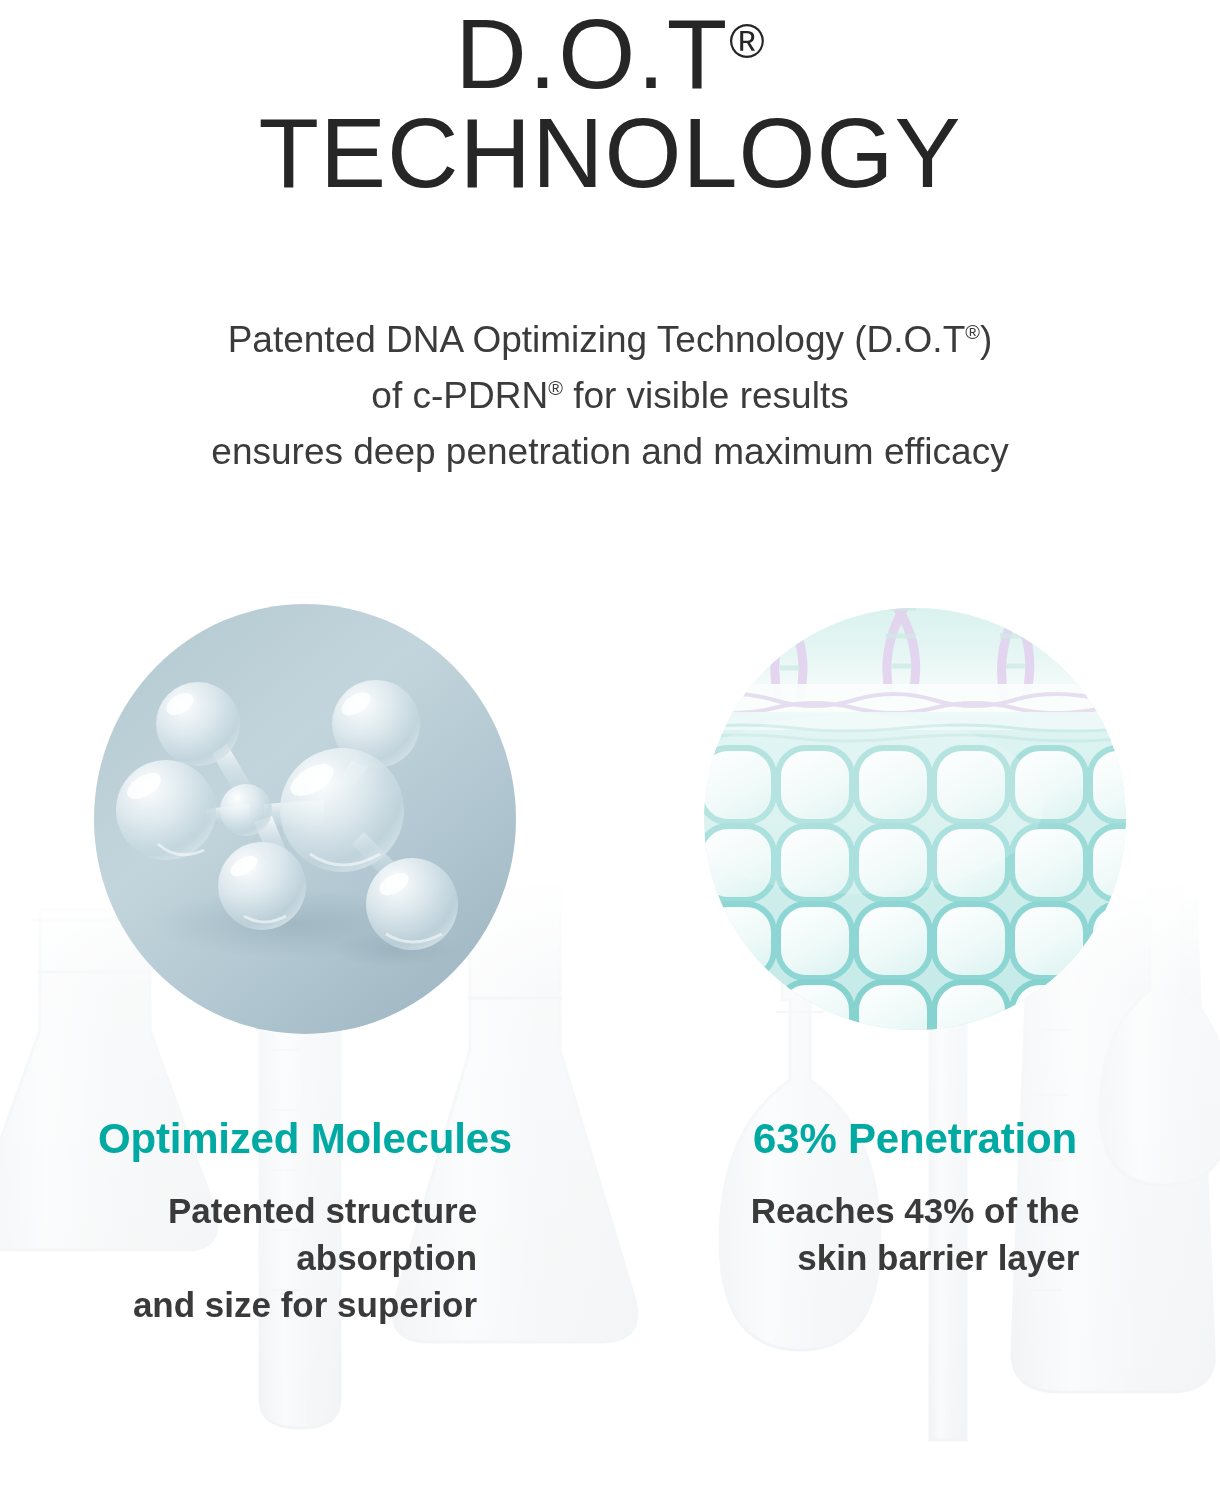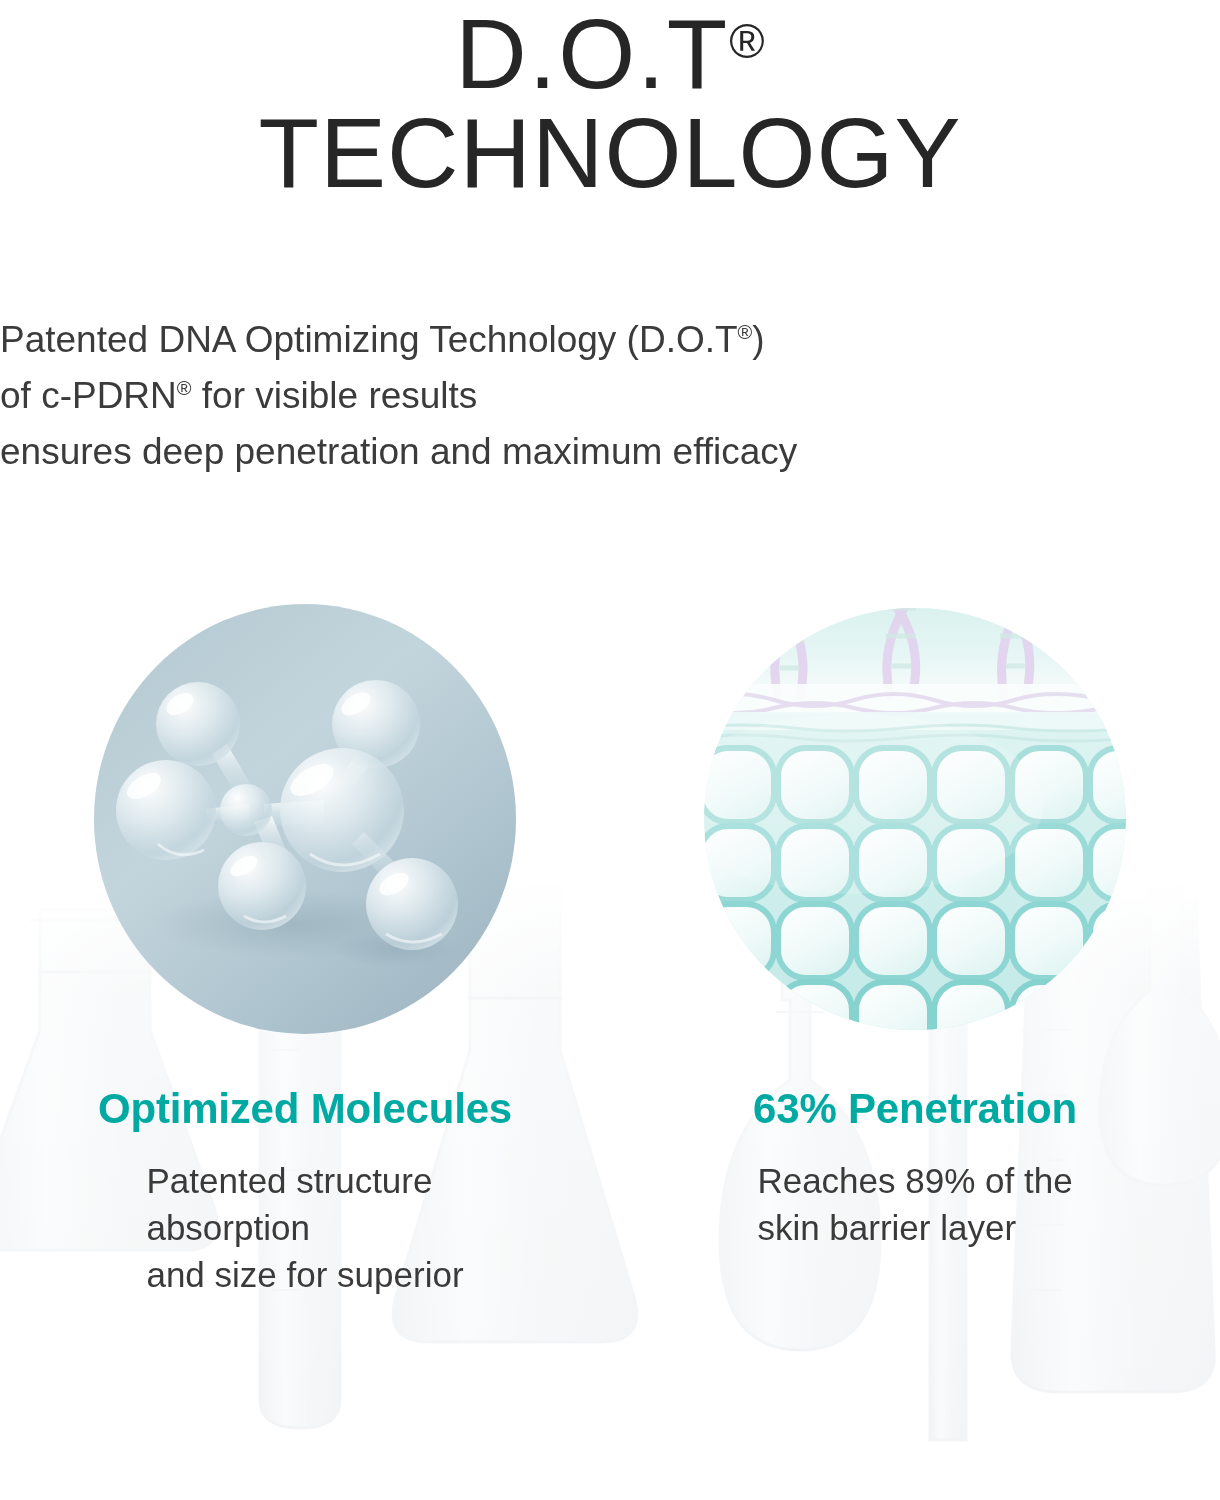--- a/index.html
+++ b/index.html
@@ -57,21 +57,21 @@
     font-size:99px;
     line-height:1.06;
     letter-spacing:1px;
     margin-top:-4px;
   }
 
   
   .subtitle {
     position:absolute; left:0; top:312px;
     width:1220px;
-    text-align:left;
+    text-align:center;
     color:#3b3b3b;
     font-size:37px;
     line-height:1.52;
     font-weight:400;
   }
   .subtitle .sline { display:block; white-space:nowrap; }
   .subtitle sup { font-size:20px; vertical-align:13px; }
 
   
   .panels {
@@ -89,35 +89,35 @@
   .circle {
     width:422px; height:430px;
     border-radius:50%;
     overflow:hidden;
     position:relative;
     flex:0 0 auto;
   }
   .circle svg { display:block; width:100%; height:100%; }
 
   .cap-title {
-    margin-top:54px;
+    margin-top:84px;
     font-size:42px;
     font-weight:700;
     color:#00AAA3;
     letter-spacing:-0.2px;
     white-space:nowrap;
     line-height:1;
   }
   .cap-body {
     margin-top:28px;
     font-size:35px;
     line-height:1.34;
     color:#3a3a3a;
-    text-align:left;
-    font-weight:400;
+    text-align:right;
+    font-weight:700;
   }
   .cap-body .bline { display:block; white-space:nowrap; }
 </style>
 </head>
 <body>
 
 <div class="page">
 
   <div class="lab-bg">
     <svg viewBox="0 0 1220 620" xmlns="http://www.w3.org/2000/svg">
@@ -334,19 +334,19 @@
               <rect x="308" y="378" width="74" height="74" rx="28" fill="url(#cellFill)" stroke="#85d2cf" stroke-width="6"></rect>
               <rect x="386" y="378" width="74" height="74" rx="28" fill="url(#cellFill)" stroke="#85d2cf" stroke-width="6"></rect>
             </g>
 
             <ellipse cx="150" cy="200" rx="190" ry="90" fill="#ffffff" opacity="0.16"></ellipse>
           </g>
         </svg>
       </div>
       <div class="cap-title">63% Penetration</div>
       <div class="cap-body">
-        <span class="bline">Reaches 89% of the</span>
+        <span class="bline">Reaches 43% of the</span>
         <span class="bline">skin barrier layer</span>
       </div>
     </div>
 
   </div>
 </div>
 
 </body></html>

